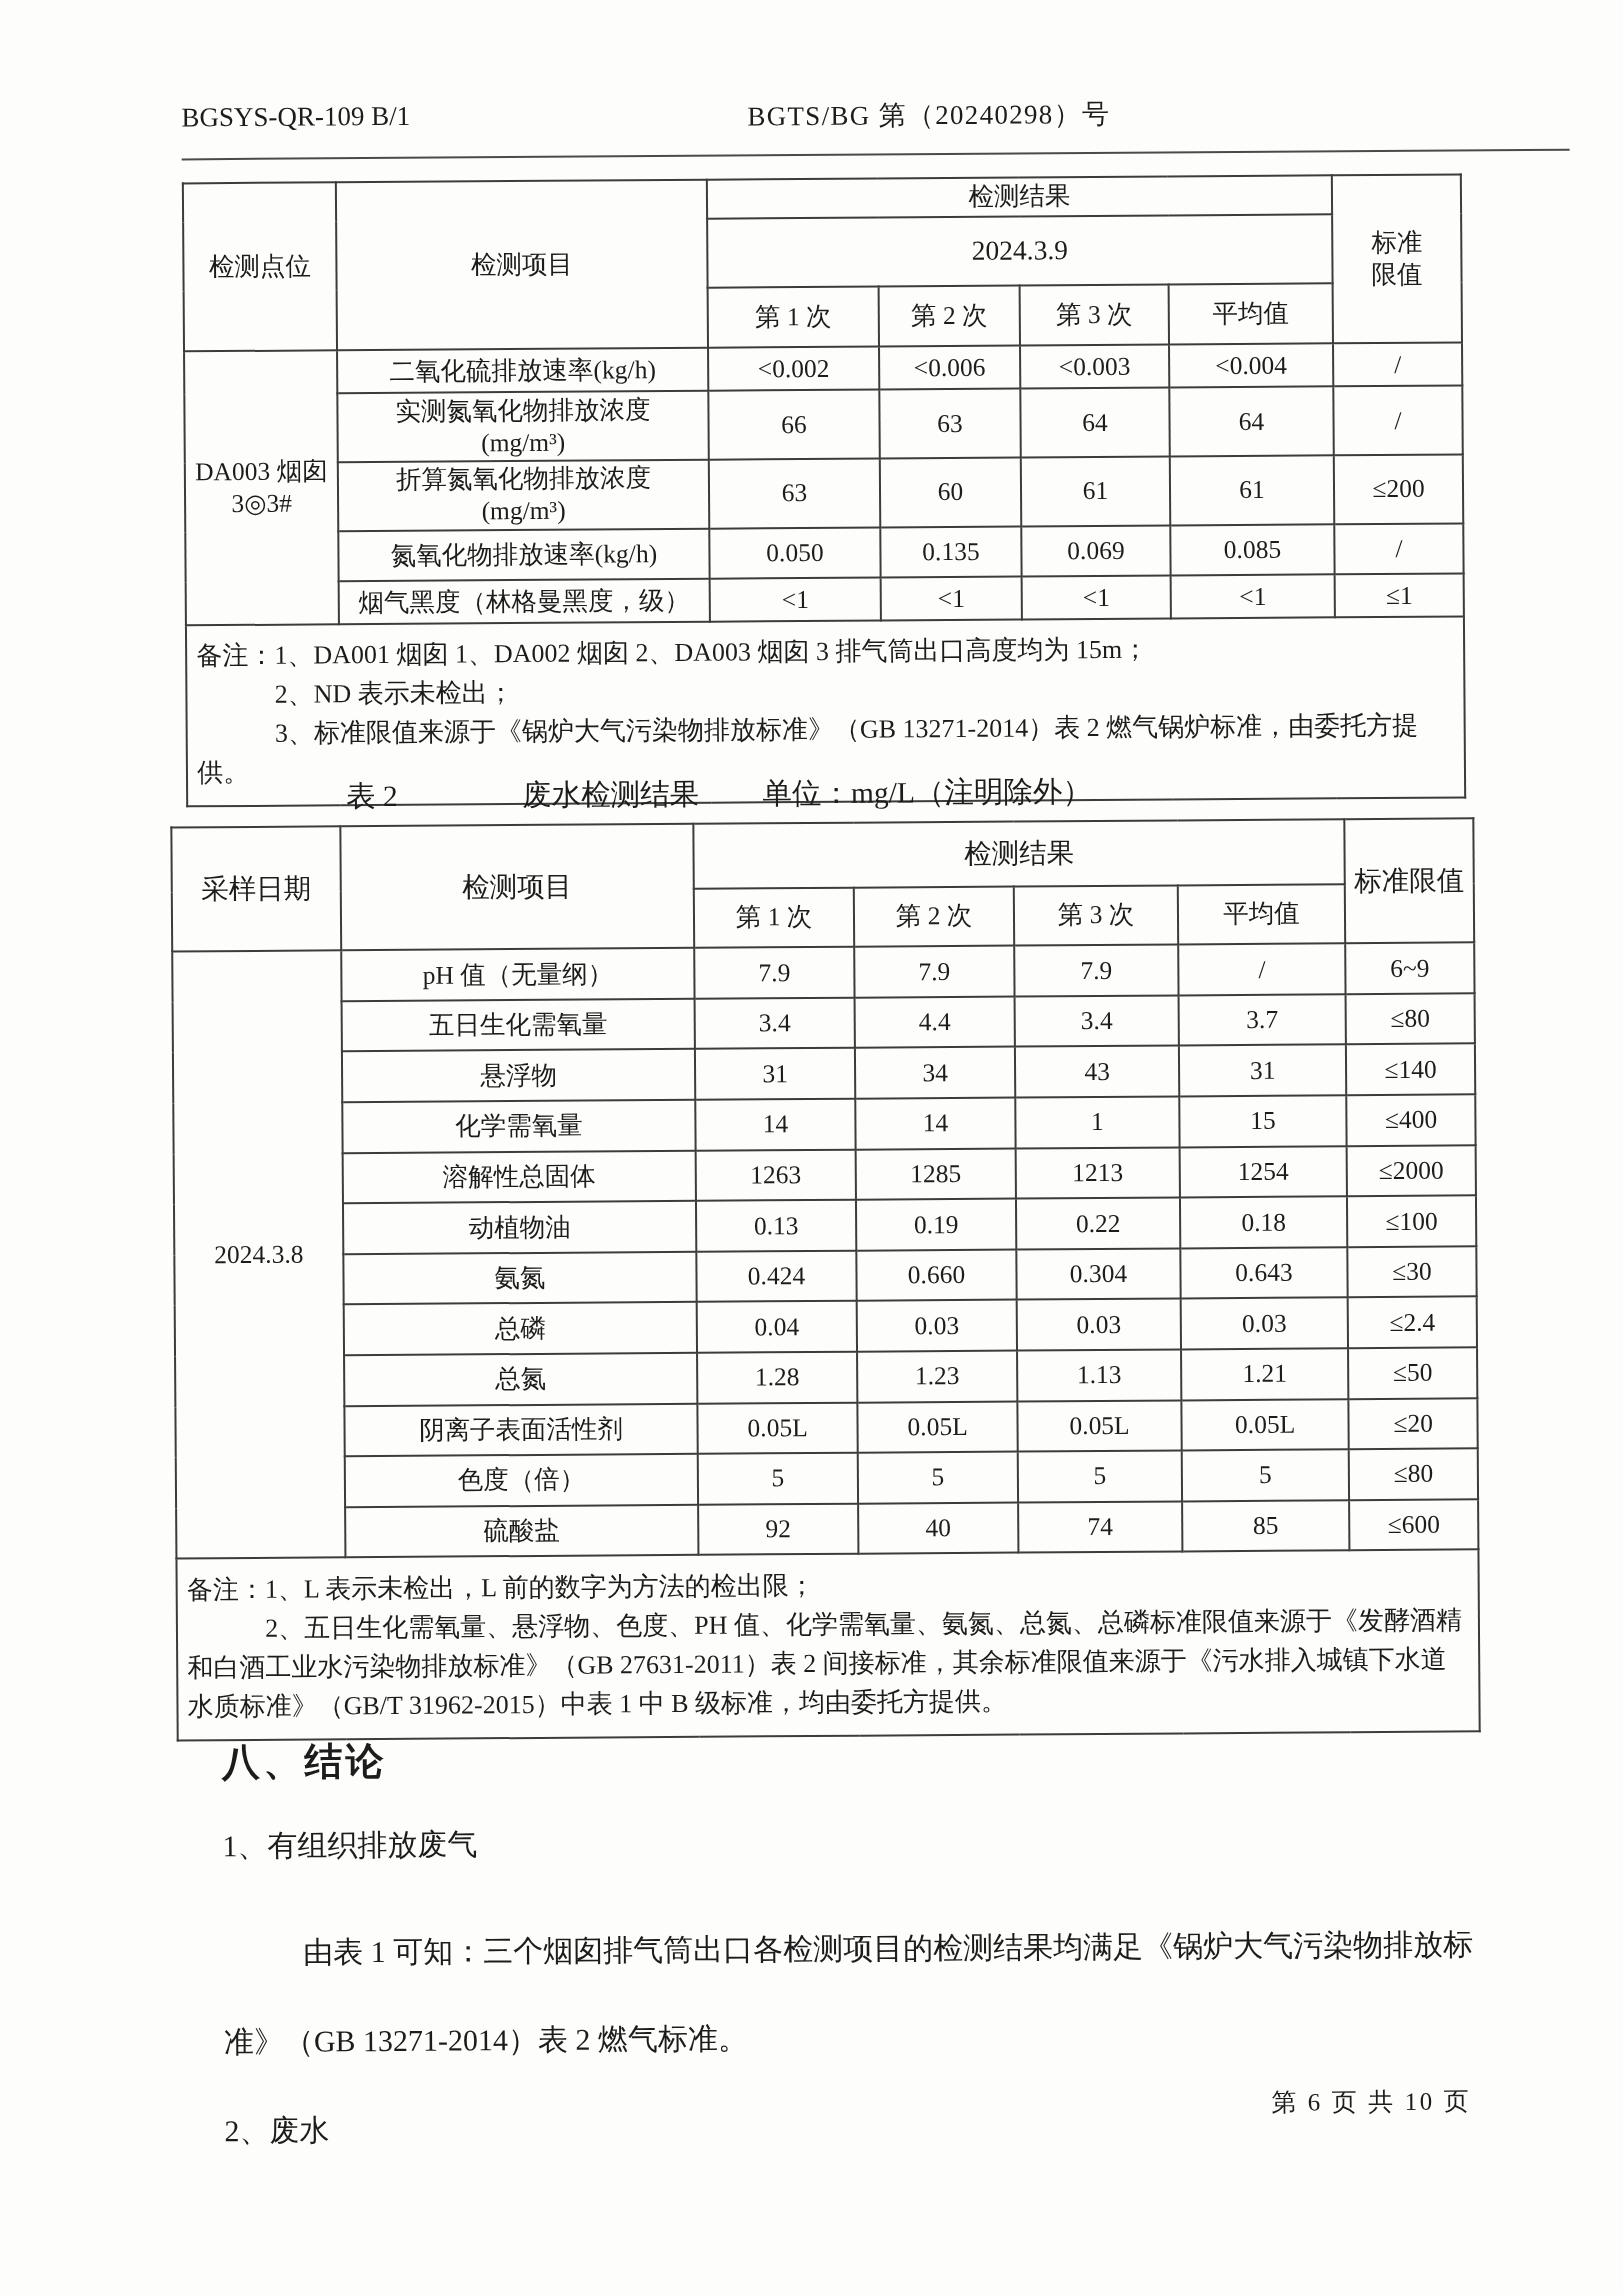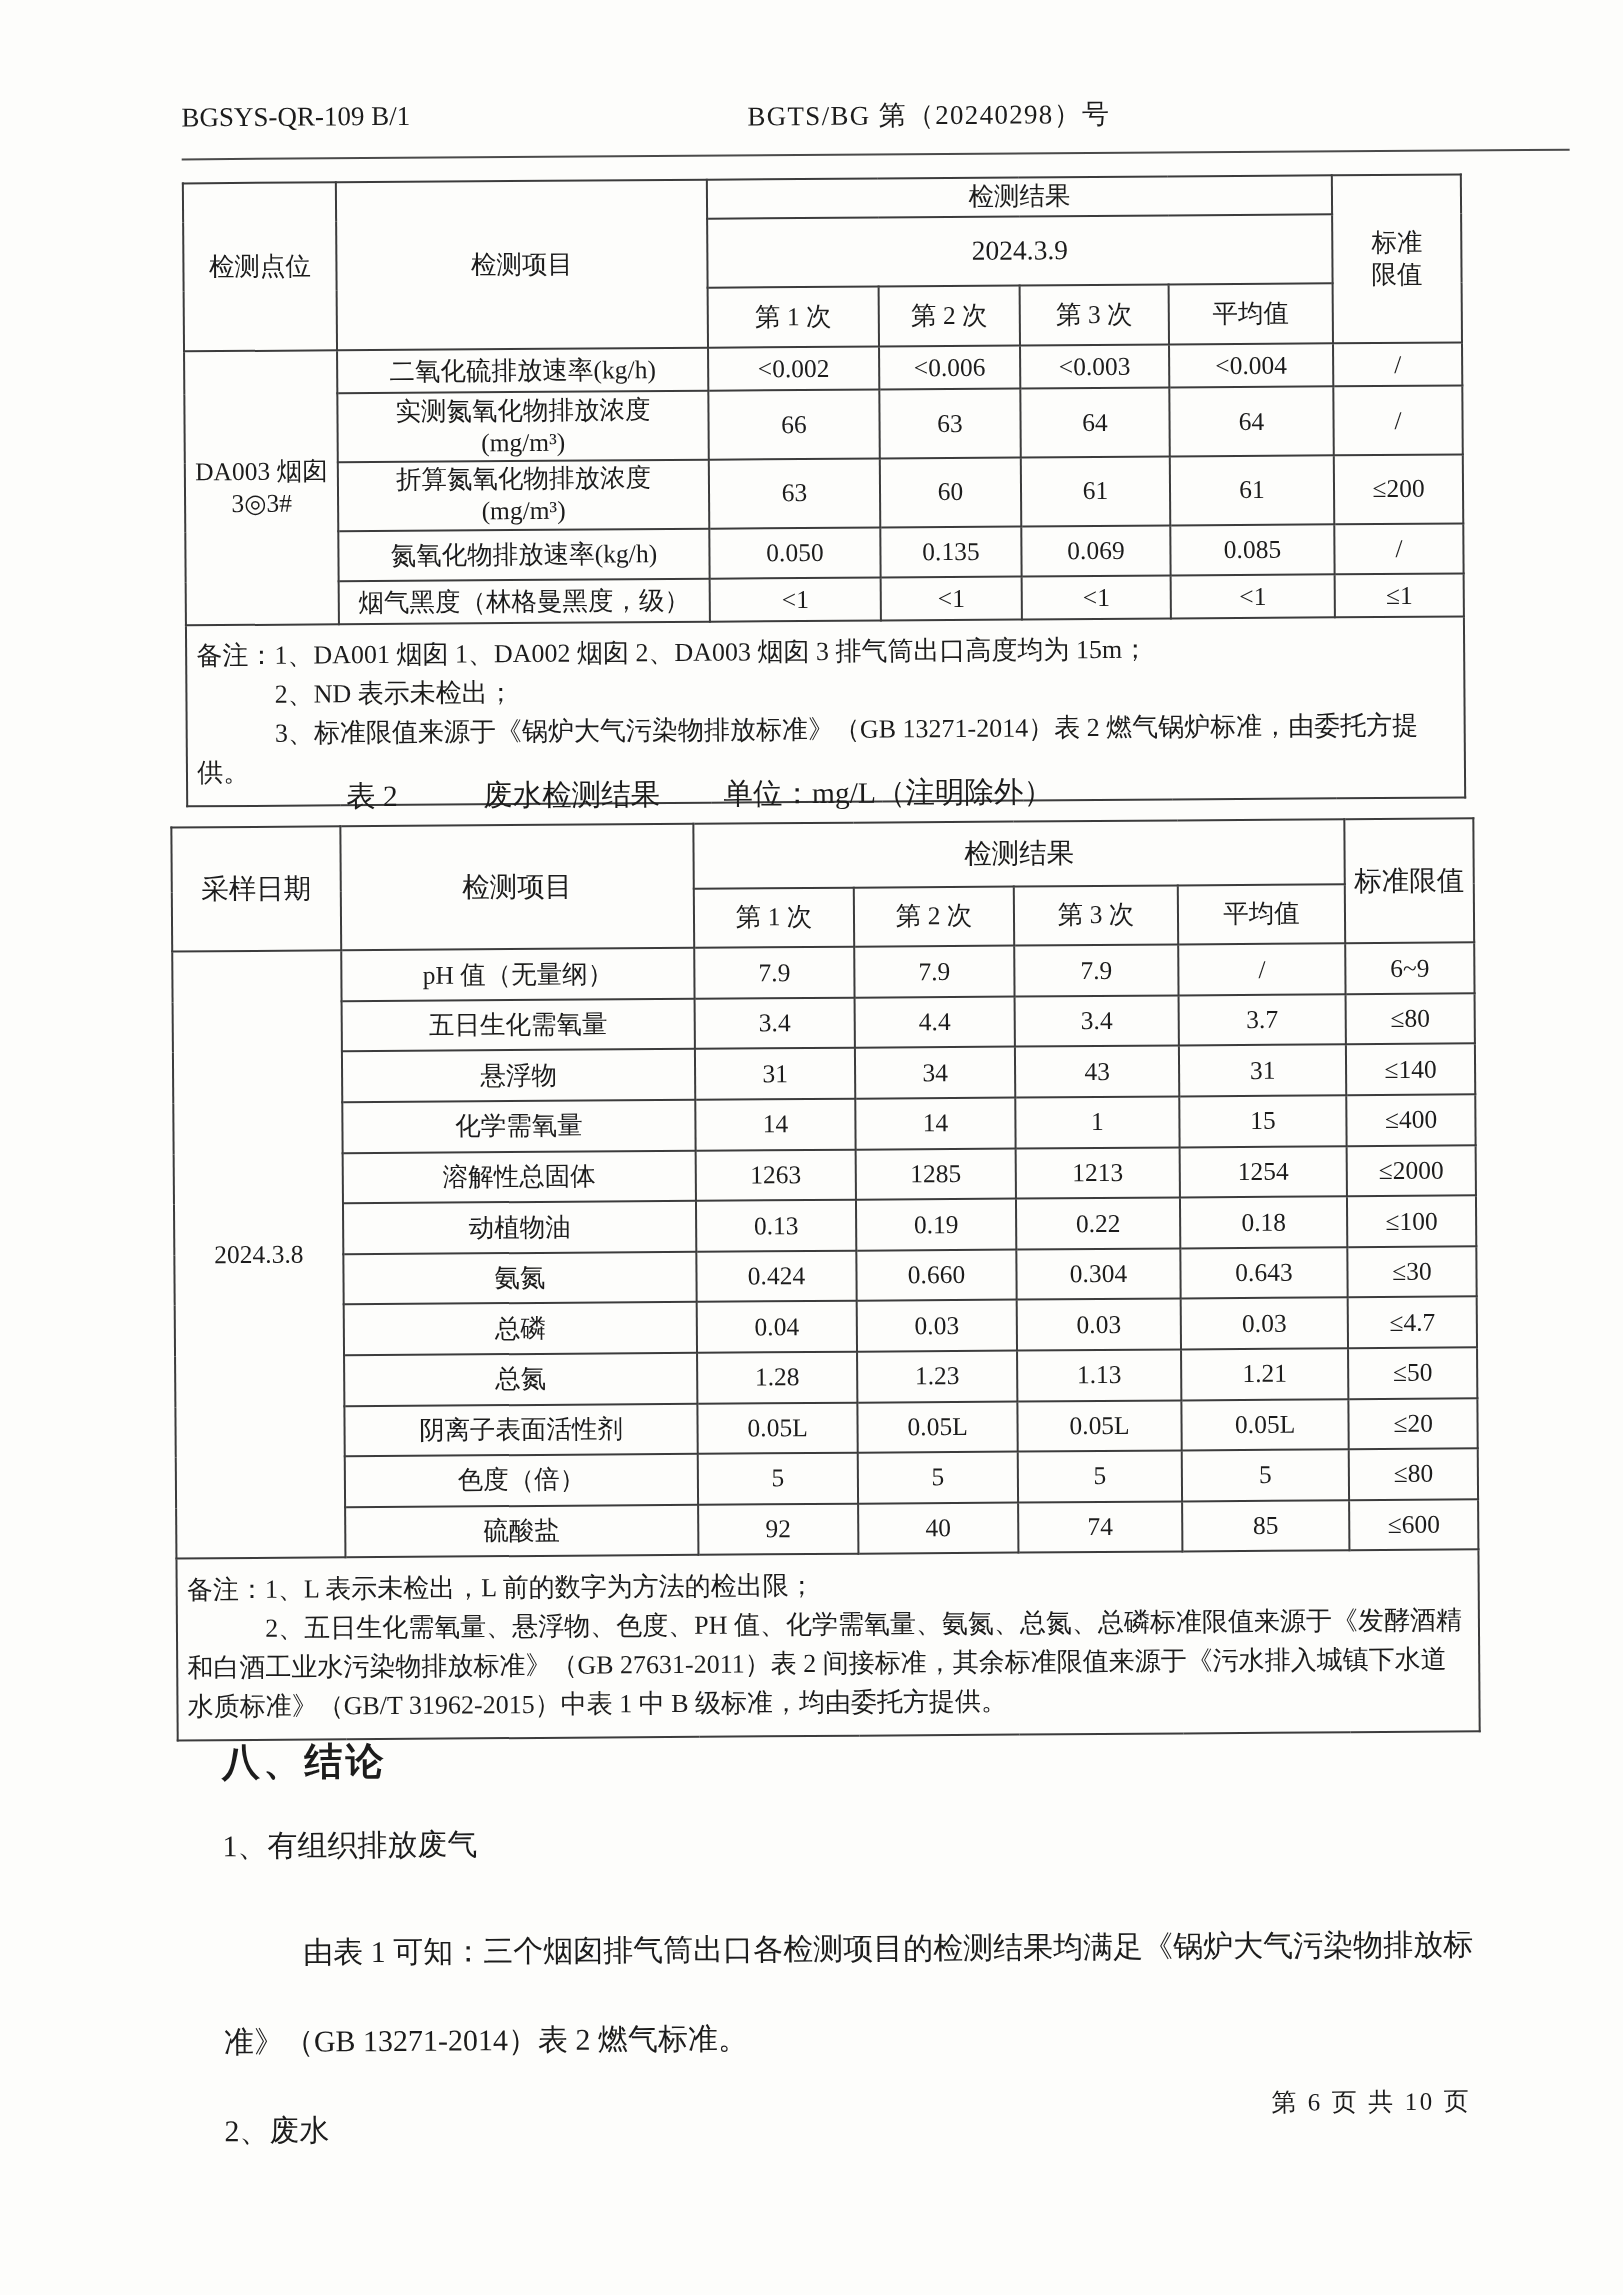--- a/index.html
+++ b/index.html
@@ -37,21 +37,21 @@
   .t1 tr.h1 td { height:34px; }
   .t1 tr.h2 td { height:65px; font-size:27.5px; }
   .t1 tr.h3 td { height:55px; }
   .t1 tr.r1 td { height:39px; }
   .t1 tr.r2 td { height:64px; }
   .t1 tr.r3 td { height:64px; }
   .t1 tr.r4 td { height:46px; }
   .t1 tr.r5 td { height:38px; }
 
   .t2title { position:absolute; top:774px; left:347px; font-size:29.5px; white-space:nowrap; }
-  .t2title .sp1 { margin-right:78px; }
+  .t2title .sp1 { margin-right:117px; }
   .t2title .sp2 { margin-right:56px; }
 
   .t2 { position:absolute; top:822px; left:171px; width:1303px; }
   .t2 tr.h1 td { height:60px; font-size:27.5px; }
   .t2 tr.h2 td { height:55px; }
   .t2 tr.r td { height:46px; }
 
   
   .concl { position:absolute; top:1733px; left:216px; width:1250px; }
   .concl .hd { font-size:38px; font-weight:bold; letter-spacing:3.3px; margin:0 0 38px 0; }
@@ -235,21 +235,21 @@
       <td>0.304</td>
       <td>0.643</td>
       <td>≤30</td>
     </tr>
     <tr class="r">
       <td>总磷</td>
       <td>0.04</td>
       <td>0.03</td>
       <td>0.03</td>
       <td>0.03</td>
-      <td>≤4.7</td>
+      <td>≤2.4</td>
     </tr>
     <tr class="r">
       <td>总氮</td>
       <td>1.28</td>
       <td>1.23</td>
       <td>1.13</td>
       <td>1.21</td>
       <td>≤50</td>
     </tr>
     <tr class="r">

